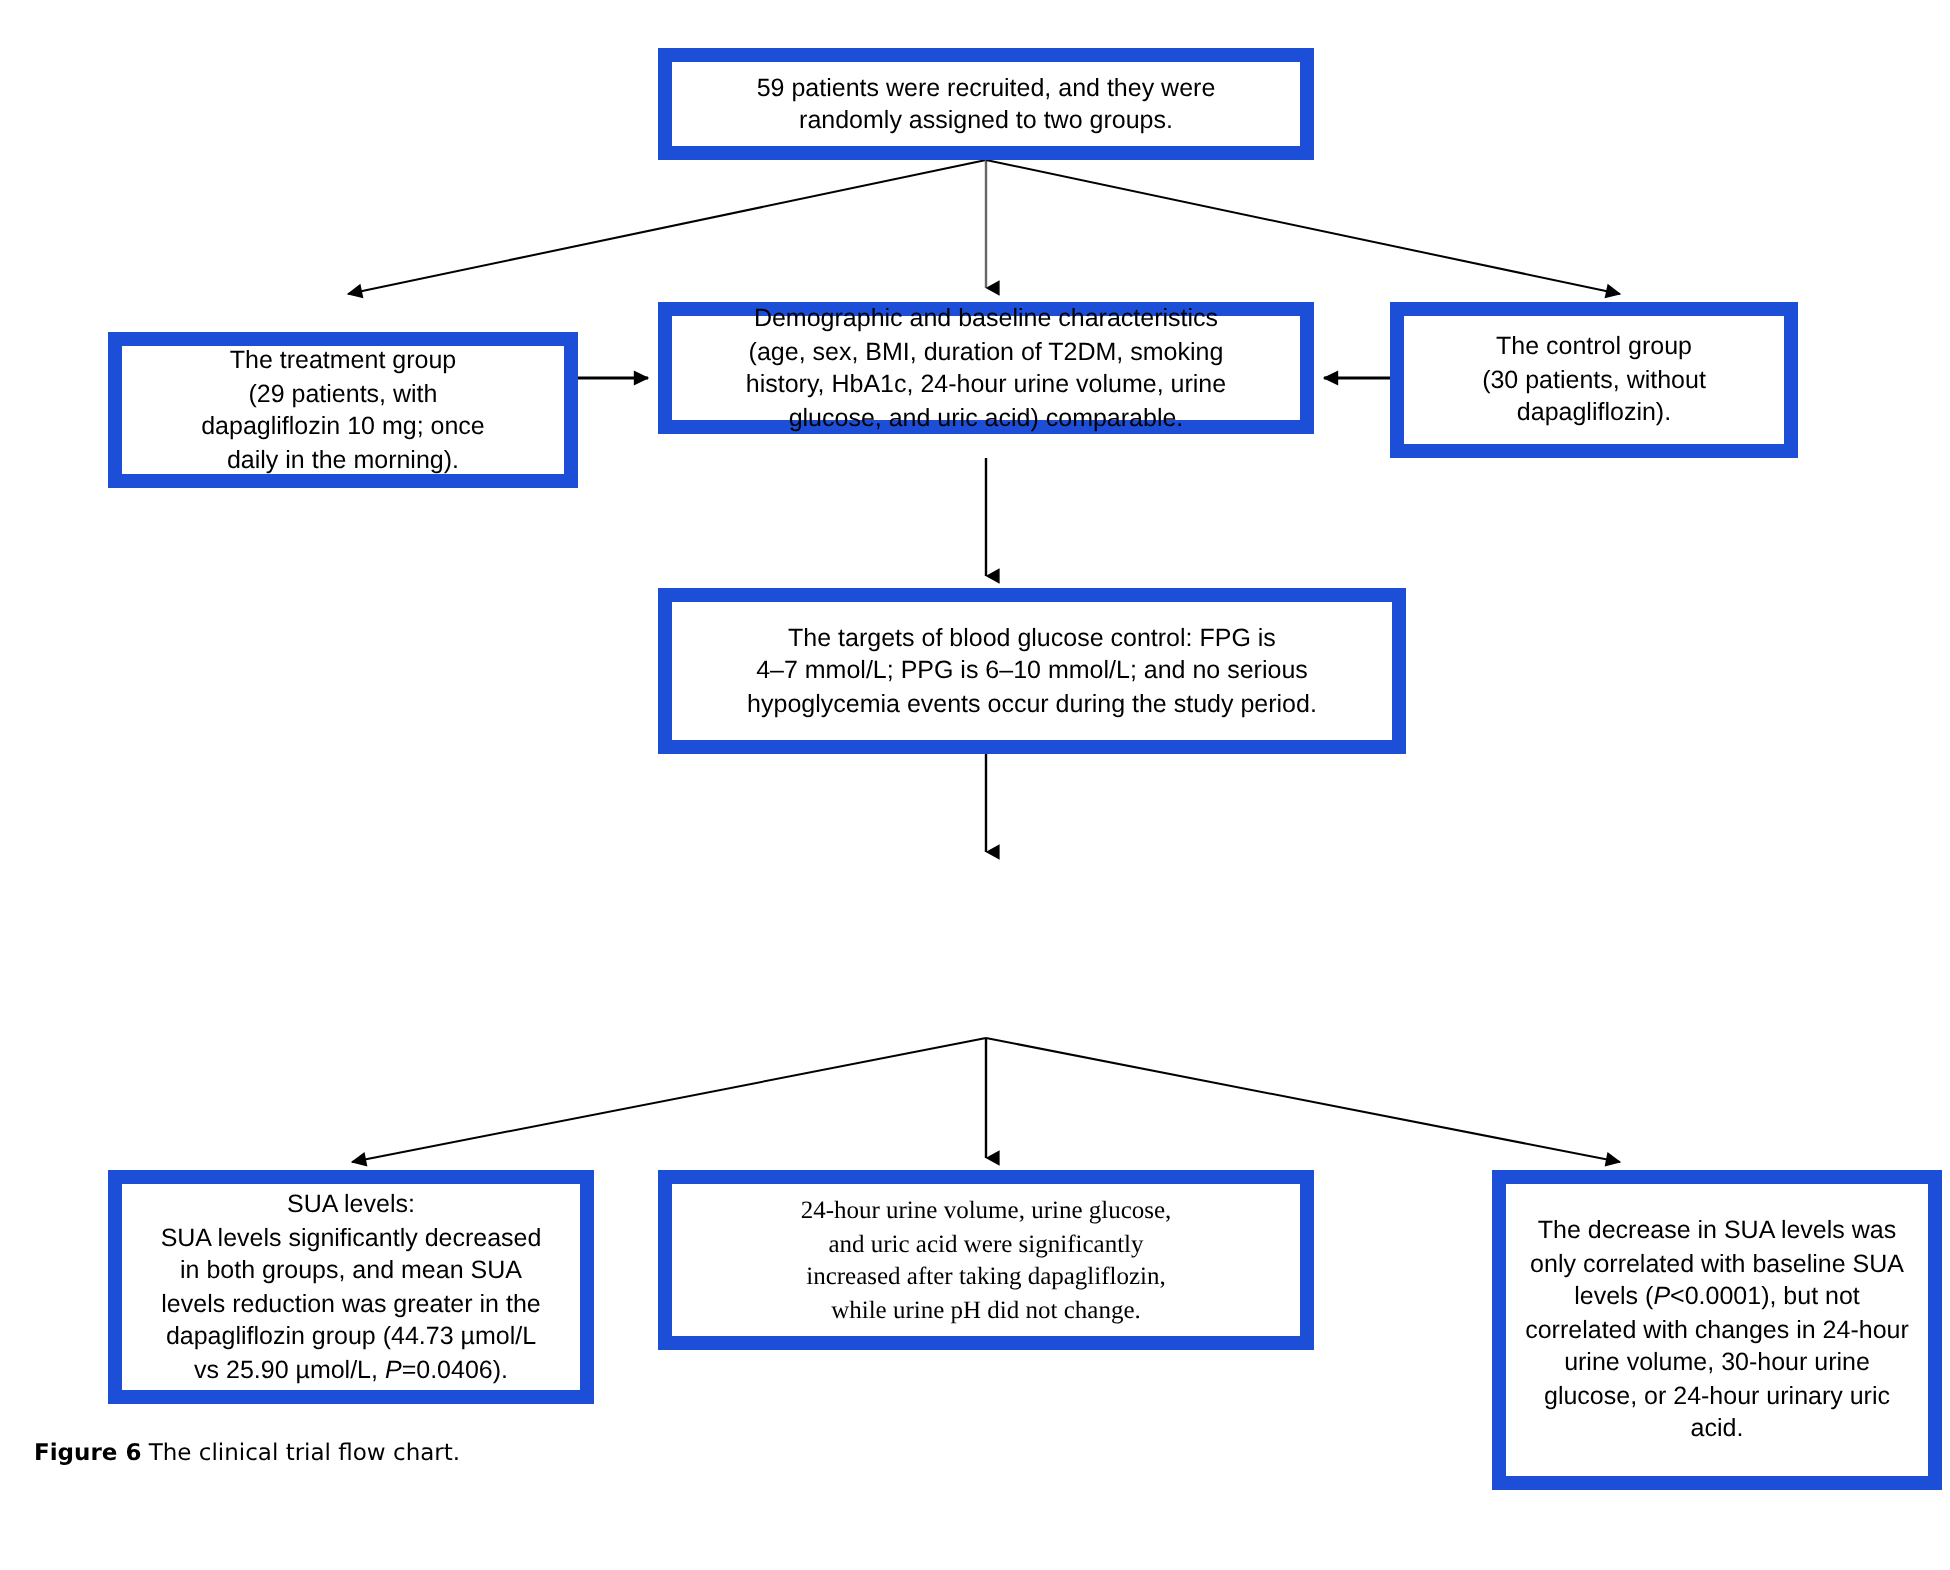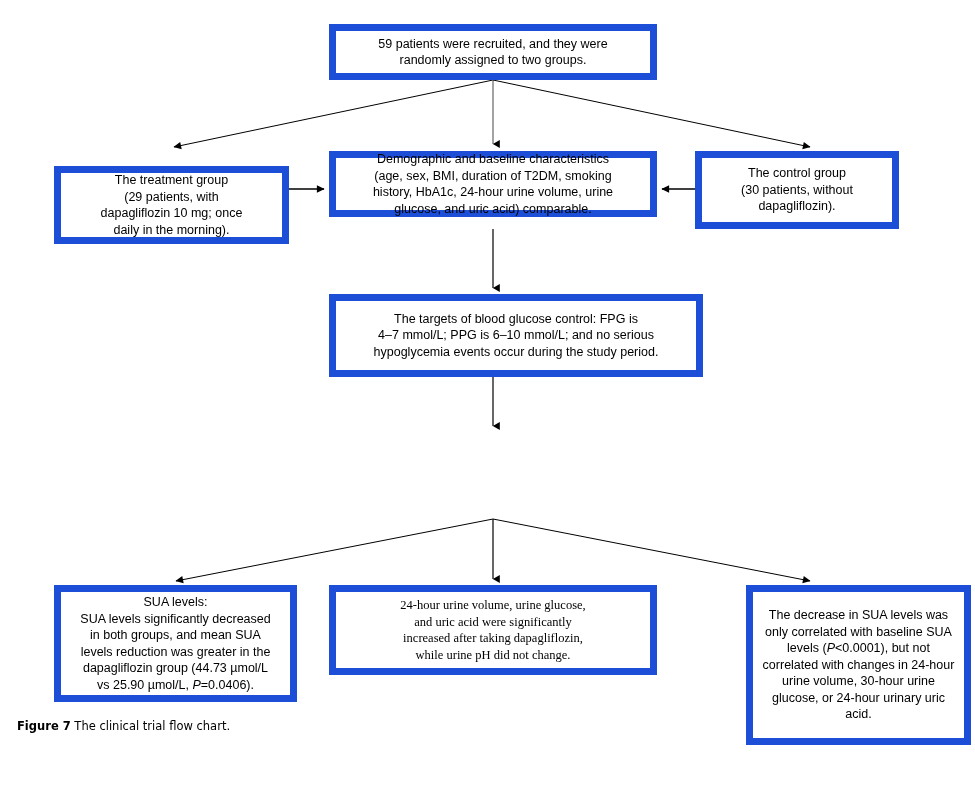--- a/index.html
+++ b/index.html
@@ -154,16 +154,16 @@
 and uric acid were significantly
 increased after taking dapagliflozin,
 while urine pH did not change.</span>
   </div>
 
   <div class="node" id="node-decrease">
     <span class="node-text"><span>The decrease in SUA levels was</span><br><span>only correlated with baseline SUA</span><br><span>levels (</span><em>P</em><span>&lt;0.0001), but not</span><br><span>correlated with changes in 24-hour</span><br><span>urine volume, 30-hour urine</span><br><span>glucose, or 24-hour urinary uric</span><br><span>acid.</span></span>
   </div>
 
   <div id="caption">
-    <span id="caption-line-figure"><span class="lead">Figure 7</span> <span>The clinical trial flow chart.</span></span>
+    <span id="caption-line-figure"><span class="lead">Figure 6</span> <span>The clinical trial flow chart.</span></span>
   </div>
 
 </div>
 
 </body></html>

